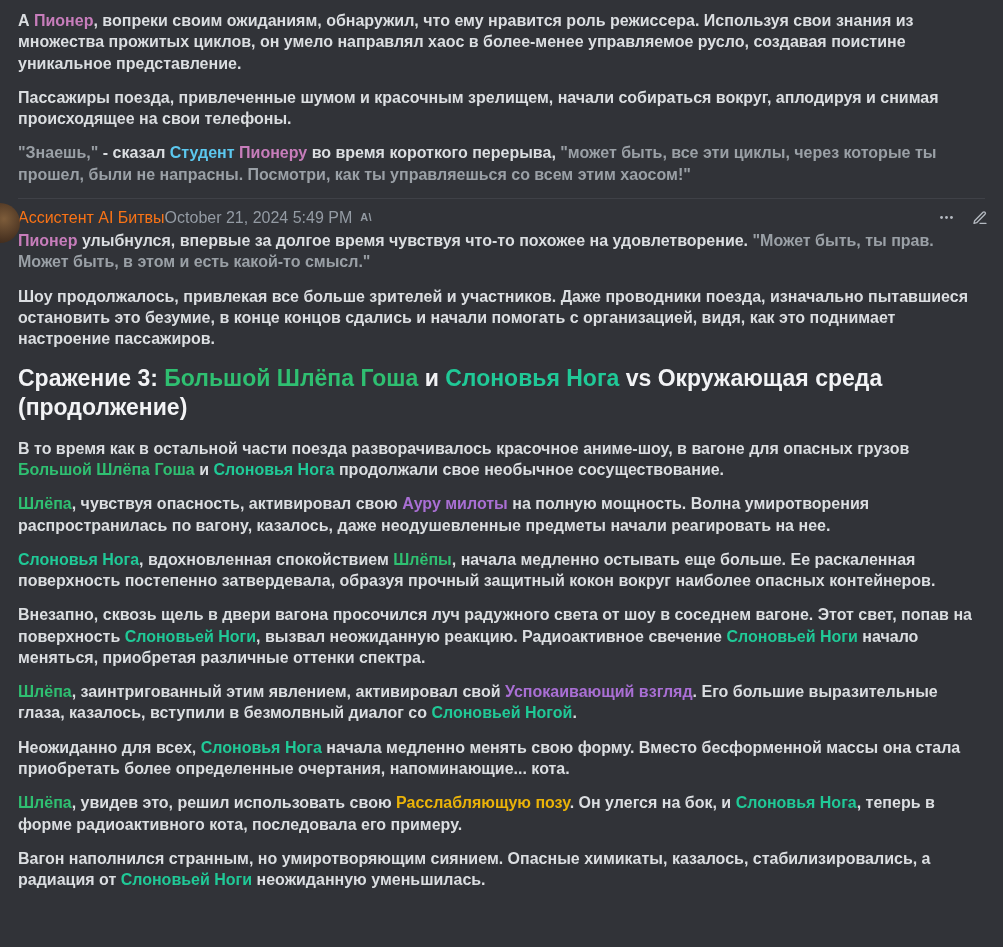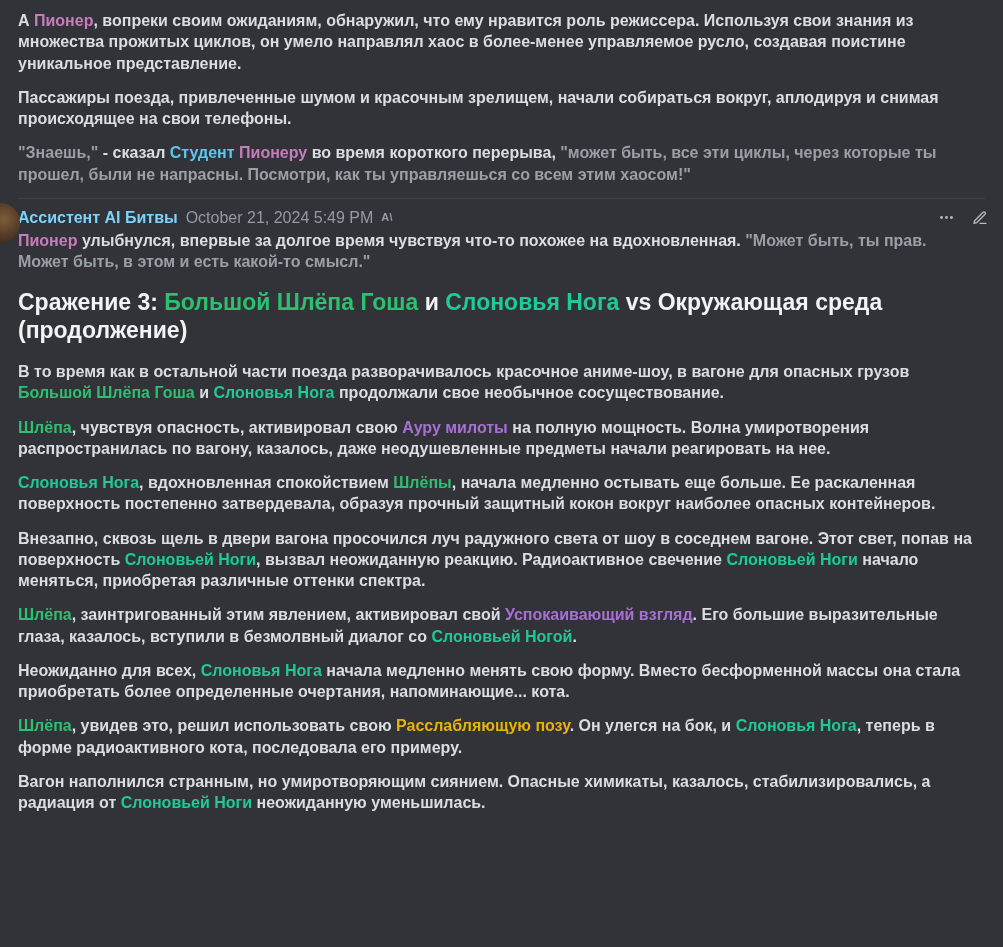--- a/index.html
+++ b/index.html
@@ -62,24 +62,23 @@
     left: -20px;
     top: 4px;
     overflow: hidden;
   }
   .avatar .inner {
     width: 100%;
     height: 100%;
     background: radial-gradient(circle at 60% 40%, #7d5c3a 0%, #4b3422 60%, #2e2015 100%);
   }
   .author {
-    font-weight: 700;
+    font-weight: 400;
     font-size: 16px;
-    color: #7dd3fc;
-    margin-right: 8px;
+    color: #f97316;
   }
   .timestamp {
     font-size: 16px;
     color: #949ba4;
     margin-right: 8px;
     font-weight: 500;
   }
   .badge-ai {
     font-size: 11px;
     color: #949ba4;
@@ -150,22 +149,23 @@
       <span class="icon-btn">
         <svg width="16" height="16" viewBox="0 0 24 24" fill="none" stroke="currentColor" stroke-width="2" stroke-linecap="round" stroke-linejoin="round">
             <path d="M12 20h9"></path>
             <path d="M16.5 3.5a2.1 2.1 0 0 1 3 3L7 19l-4 1 1-4Z"></path>
           </svg>
       </span>
     </span>
   </div>
 
   <div>
-    <p class="para"><span class="c-pioneer">Пионер</span><span> улыбнулся, впервые за долгое время чувствуя что-то похожее на вдохновленная. </span><span class="c-quote">"Может быть, ты прав. Может быть, в этом и есть какой-то смысл."</span></p>
+    <p class="para"><span class="c-pioneer">Пионер</span><span> улыбнулся, впервые за долгое время чувствуя что-то похожее на удовлетворение. </span><span class="c-quote">"Может быть, ты прав. Может быть, в этом и есть какой-то смысл."</span></p>
 
+    <p class="para">Шоу продолжалось, привлекая все больше зрителей и участников. Даже проводники поезда, изначально пытавшиеся остановить это безумие, в конце концов сдались и начали помогать с организацией, видя, как это поднимает настроение пассажиров.</p>
 
     <h2 class="battle-title"><span>Сражение 3: </span><span class="c-mint">Большой Шлёпа Гоша</span><span> и </span><span class="c-teal">Слоновья Нога</span><span> vs Окружающая среда (продолжение)</span></h2>
 
     <p class="para"><span>В то время как в остальной части поезда разворачивалось красочное аниме-шоу, в вагоне для опасных грузов </span><span class="c-mint">Большой Шлёпа Гоша</span><span> и </span><span class="c-teal">Слоновья Нога</span><span> продолжали свое необычное сосуществование.</span></p>
 
 
     <p class="para"><span class="c-mint">Шлёпа</span><span>, чувствуя опасность, активировал свою </span><span class="c-purple">Ауру милоты</span><span> на полную мощность. Волна умиротворения распространилась по вагону, казалось, даже неодушевленные предметы начали реагировать на нее.</span></p>
 
     <p class="para"><span class="c-teal">Слоновья Нога</span><span>, вдохновленная спокойствием </span><span class="c-mint">Шлёпы</span><span>, начала медленно остывать еще больше. Ее раскаленная поверхность постепенно затвердевала, образуя прочный защитный кокон вокруг наиболее опасных контейнеров.</span></p>
 

